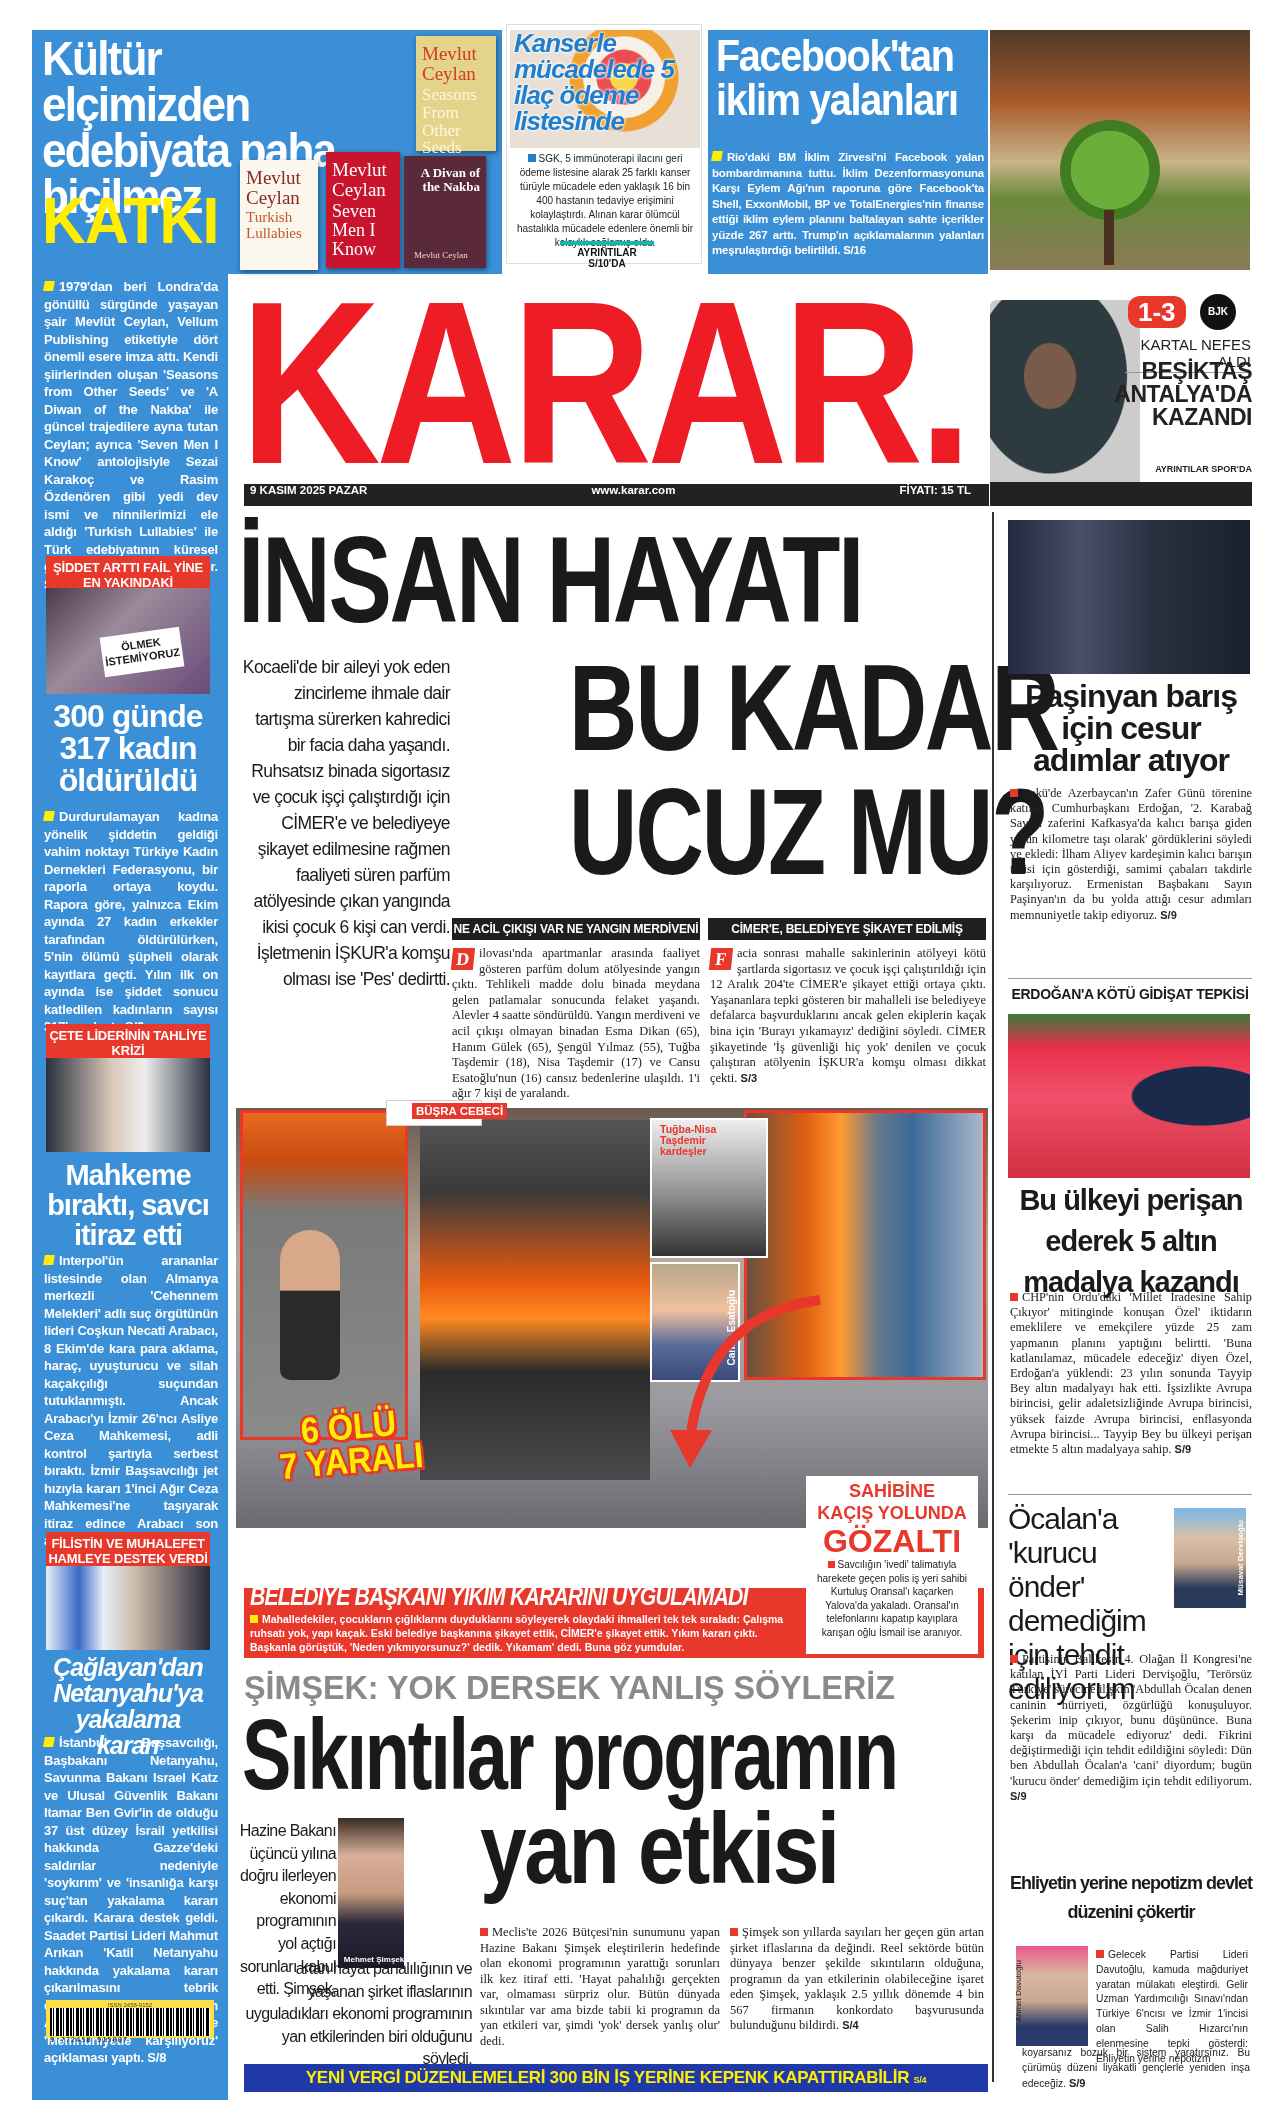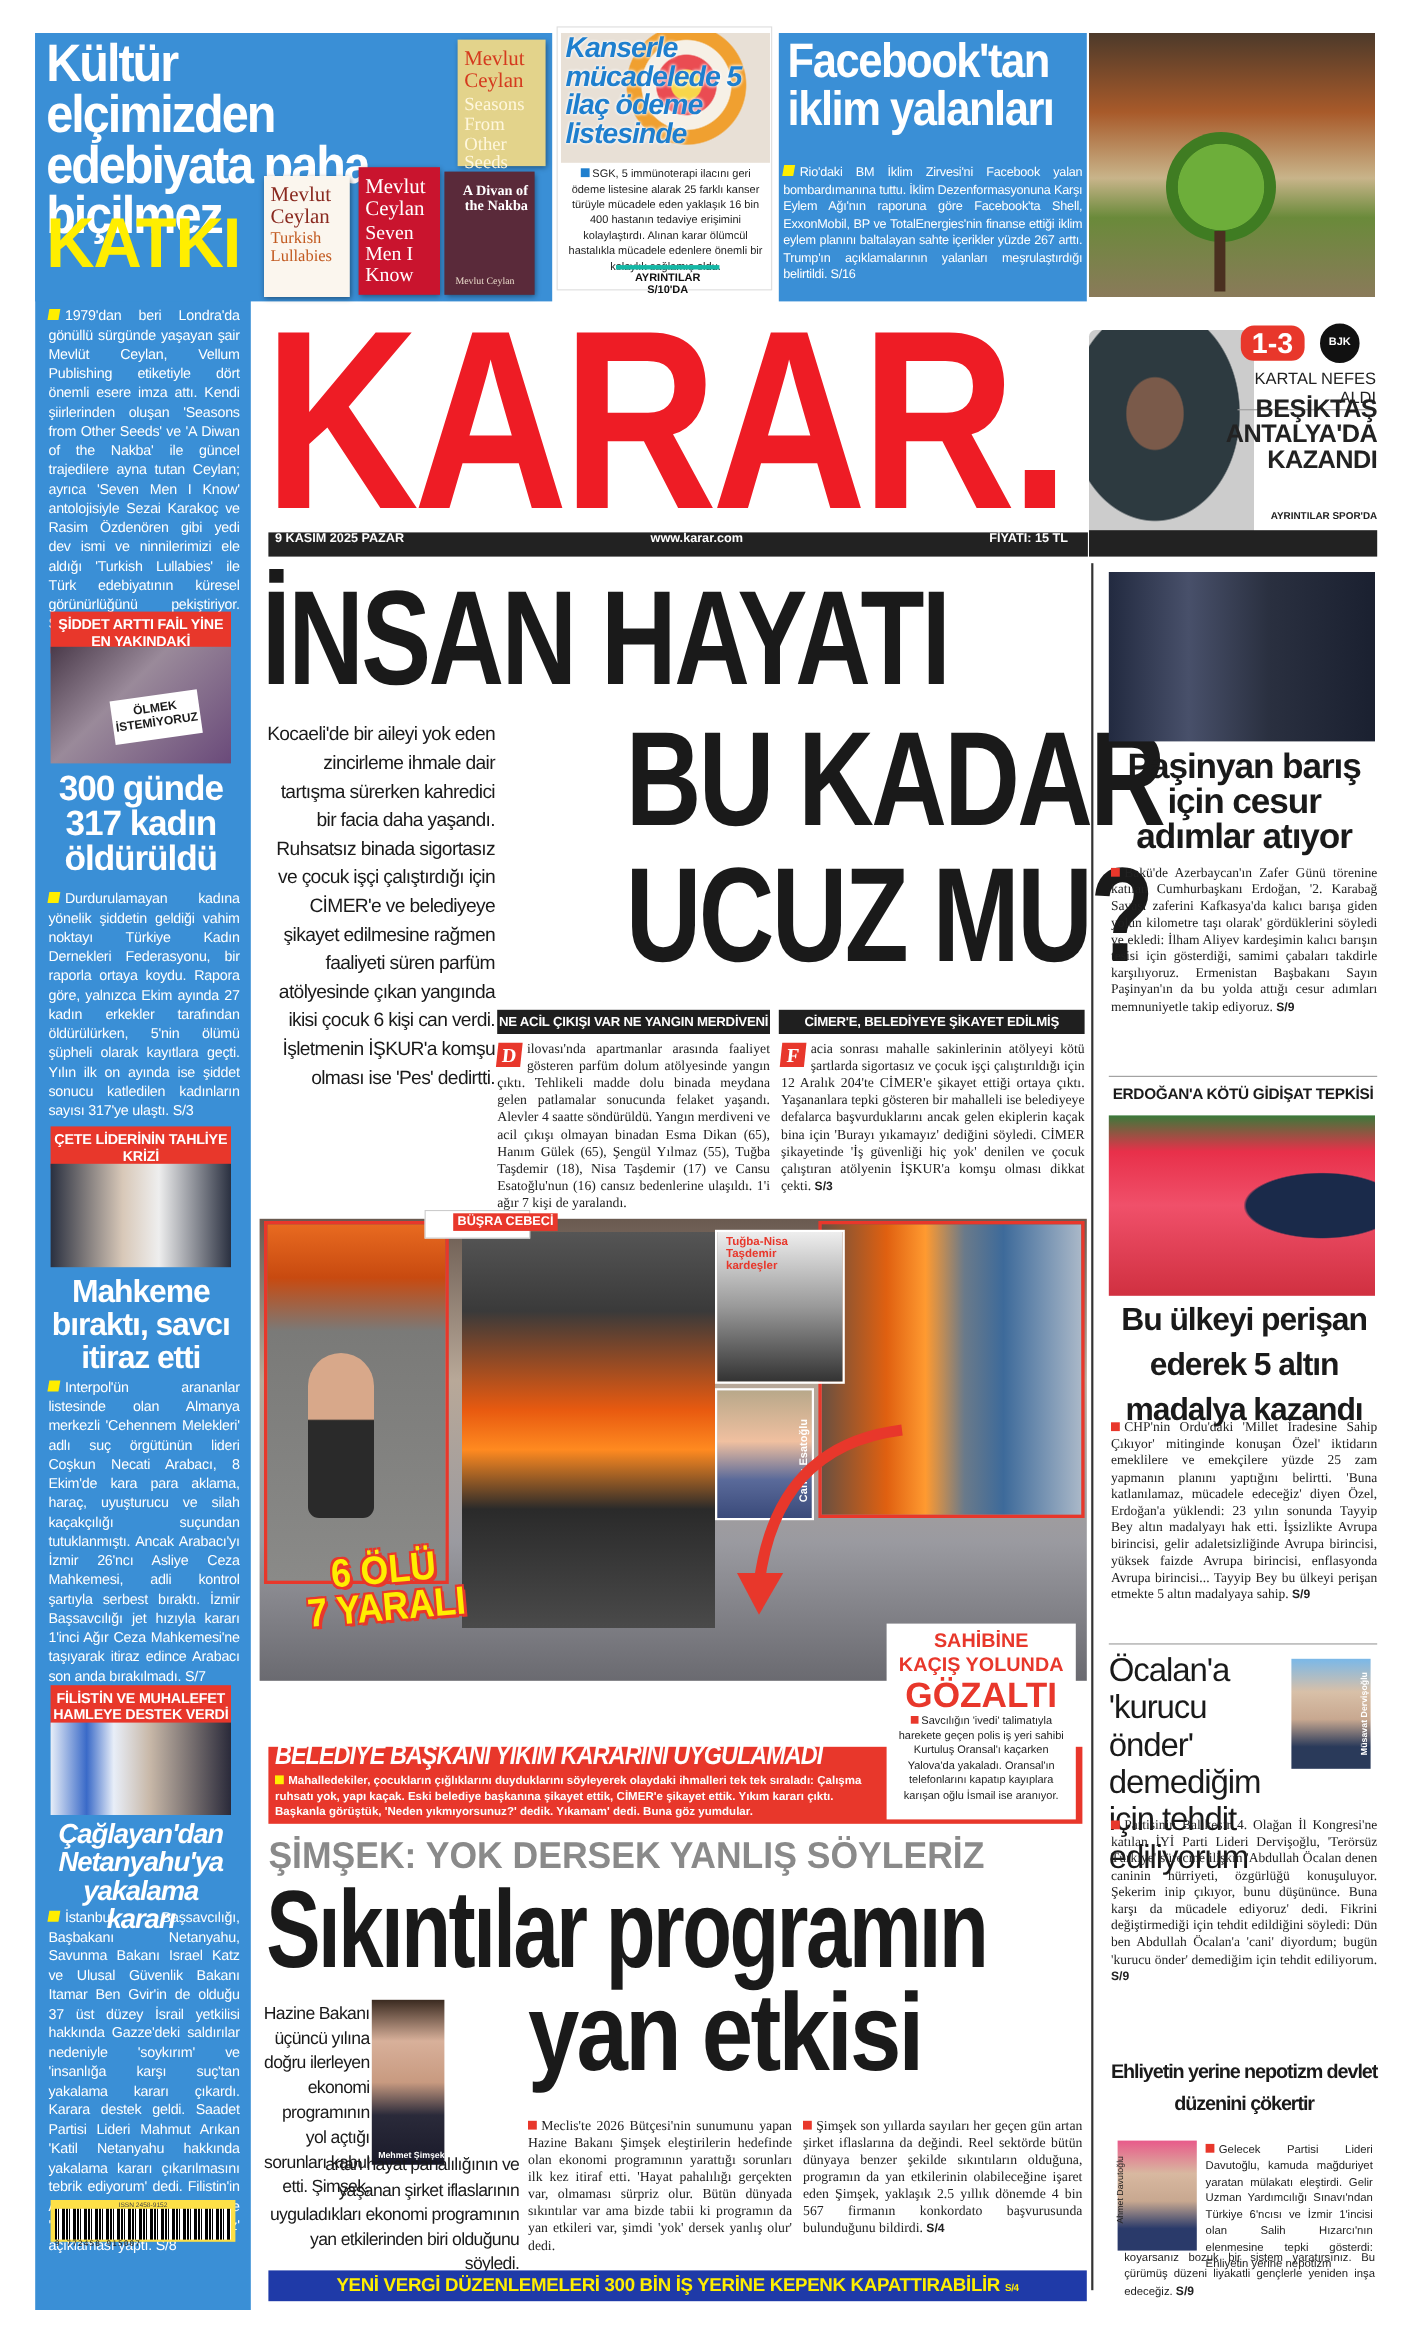--- a/index.html
+++ b/index.html
@@ -20,21 +20,21 @@
   .book1 { left: 416px; top: 36px; width: 80px; height: 115px; background: #e3d38b; color: #d53a1e; }
   .book1 .t { color: #fff7dd; }
   .book2 { left: 240px; top: 160px; width: 78px; height: 110px; background: #fbf6ee; color: #8a2a20; }
   .book2 .t { color: #c25a20; font-size: 15px; }
   .book3 { left: 326px; top: 152px; width: 74px; height: 116px; background: #c9142e; color: #fff; }
   .book3 .t { font-size: 18px; }
   .book4 { left: 404px; top: 156px; width: 82px; height: 112px; background: #5a2a3a; color: #fff; }
   .book4 .t { font-size: 13px; font-weight: bold; text-align: right; }
   .book4 .a2 { position: absolute; bottom: 8px; left: 10px; font-size: 9px; color: #e8d8c8; }
 
-  .blurb { color: #fff; font-weight: normal; font-size: 13px; line-height: 17.5px; text-align: justify; font-stretch: condensed; letter-spacing: -0.2px; }
+  .blurb { color: #fff; font-weight: bold; font-size: 13px; line-height: 17.5px; text-align: justify; font-stretch: condensed; letter-spacing: -0.2px; }
   .blurb .sq { display: inline-block; width: 10px; height: 10px; background: #ffee00; margin-right: 5px; transform: skewX(-10deg); }
   .left-blurb1 { left: 44px; top: 278px; width: 174px; }
 
   .red-label { background: #e8372b; color: #fff; font-weight: 900; font-size: 13px; line-height: 15px; text-align: center; padding: 4px 2px; letter-spacing: -0.2px; }
   .photo { background: linear-gradient(135deg, #8a8a8a, #3a3a3a); overflow: hidden; }
   .left-head { color: #fff; font-weight: 900; text-align: center; letter-spacing: -1px; }
 
   
   .kanser-box { left: 506px; top: 24px; width: 196px; height: 240px; background: #fff; border: 1px solid #ddd; }
   .kanser-photo { left: 510px; top: 30px; width: 190px; height: 118px; background: radial-gradient(circle at 60% 40%, #f7d64a 0 10%, #ea4c52 11% 20%, #f6f0e6 21% 30%, #f0a030 31% 40%, #e8e0d6 41%); }

